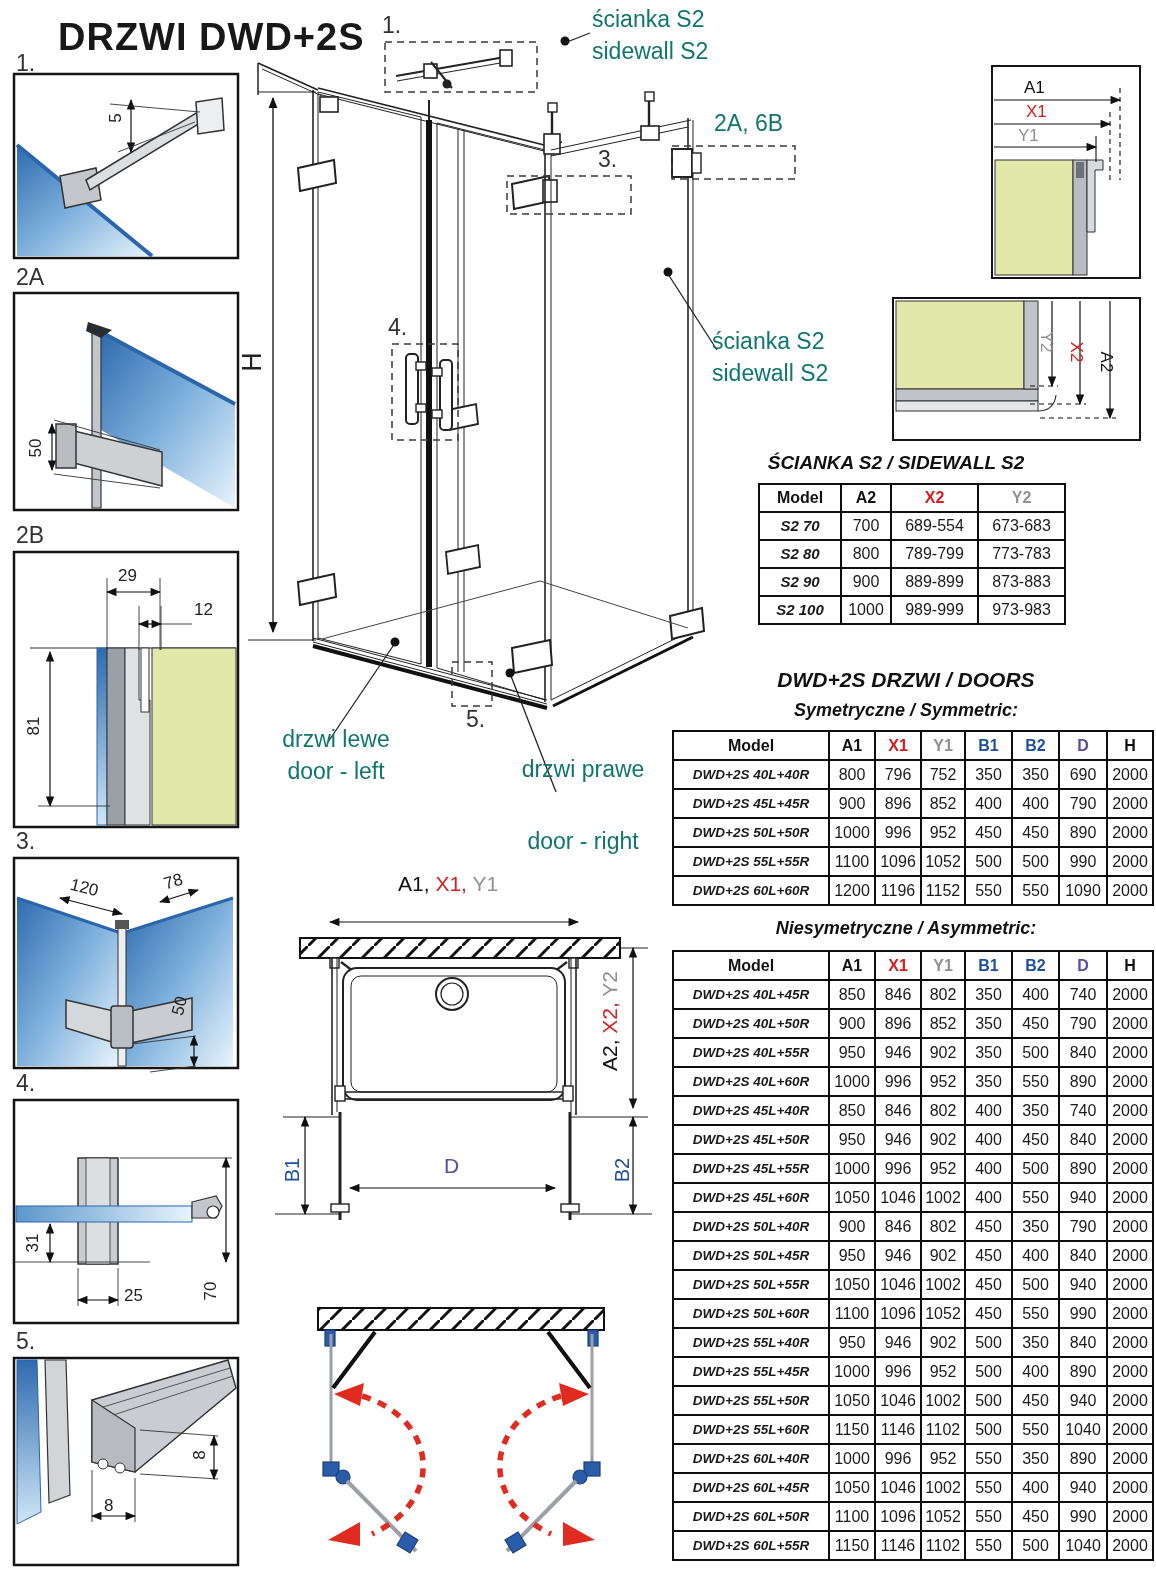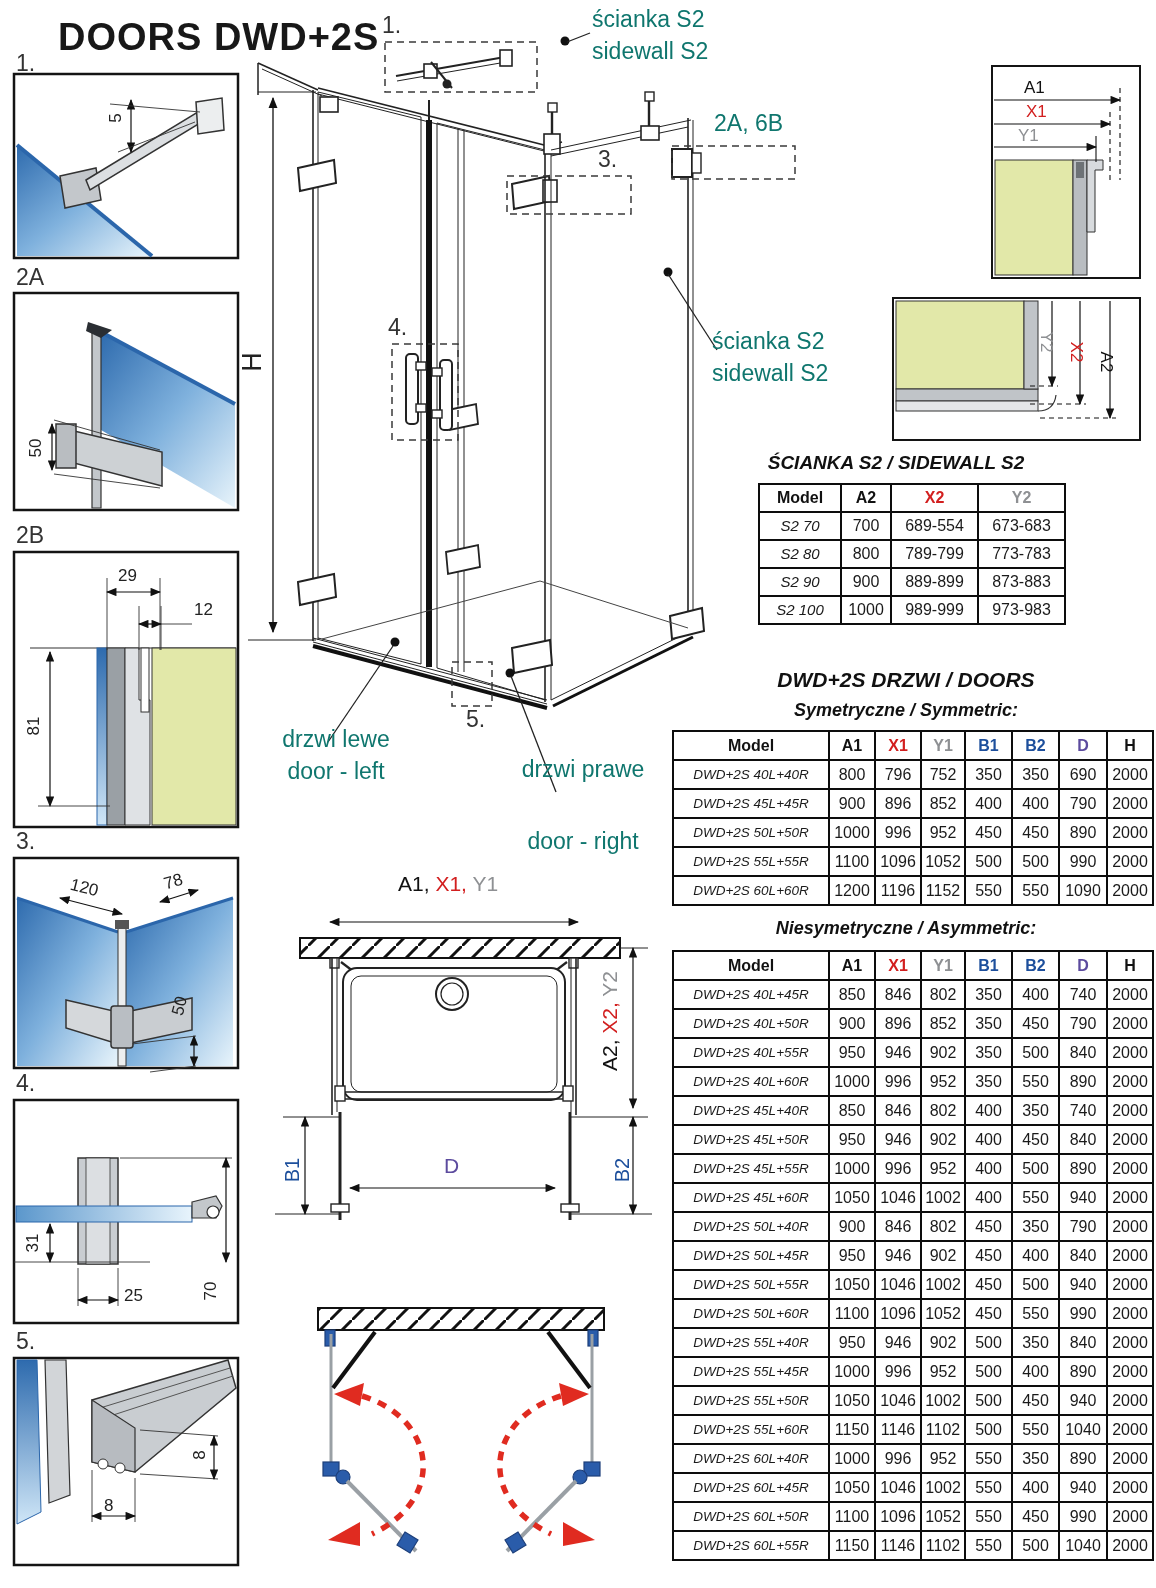--- a/index.html
+++ b/index.html
@@ -17,21 +17,21 @@
   .c-red{color:#d21f1f;}
   .c-gray{color:#8e9093;}
   .c-blue{color:#1d4f9c;}
   .c-purple{color:#5c4b9e;}
   .c-black{color:#111;}
   .ttitle{position:absolute;font-weight:bold;font-style:italic;text-align:center;color:#111;}
   .dtable{position:absolute;border-collapse:collapse;background:#fff;table-layout:fixed;border-radius:17px;}
   .dtable th,.dtable td{border:2px solid #0d0d0d;text-align:center;padding:0;
       white-space:nowrap;overflow:hidden;height:27px;line-height:27px;font-size:16px;}
   .dtable th{font-weight:bold;}
-  .dtable td.model{font-weight:normal;font-style:italic;font-size:13.5px;margin-top:12px;}
+  .dtable td.model{font-weight:bold;font-style:italic;font-size:13.5px;margin-top:12px;}
   .tbl-sidewall{width:298px;}
   .tbl-sidewall th:nth-child(1){width:80px}
   .tbl-sidewall th:nth-child(2){width:48px}
   .tbl-sidewall th:nth-child(3){width:85px}
   .tbl-sidewall th:nth-child(4){width:85px}
   .tbl-sidewall td.model{font-size:15px;}
   .tbl-sidewall th,.tbl-sidewall td{height:26px;line-height:26px;}
   .tbl-doors{width:468px;}
   .tbl-doors th:nth-child(1){width:154px}
   .tbl-doors th:nth-child(2){width:44px}
@@ -345,21 +345,21 @@
     <rect x="584" y="1462" width="16" height="14" fill="#2a5caa" stroke="#1d3f7a" stroke-width="1.2"></rect>
     <circle cx="580" cy="1477" r="7" fill="#2a5caa" stroke="#1d3f7a" stroke-width="1.2"></circle>
     <line x1="576" y1="1481" x2="507" y2="1551" stroke="#9aa0a5" stroke-width="4"></line>
     <polygon points="518,1532 505,1540 513,1553 526,1545" fill="#2a5caa" stroke="#1d3f7a" stroke-width="1.2"></polygon>
     <path d="M561,1396 C488,1418 475,1498 551,1534" stroke="#e02b20" stroke-width="5.5" fill="none" stroke-dasharray="9 8"></path>
     <polygon points="589,1394 559,1383 563,1406" fill="#e02b20"></polygon>
     <polygon points="595,1540 563,1522 563,1546" fill="#e02b20"></polygon>
   </g>
 </svg>
 
-<div class="lbl title" style="left:58px;top:16px;">DOORS DWD+2S</div>
+<div class="lbl title" style="left:58px;top:16px;">DRZWI DWD+2S</div>
 
 <div class="lbl dnum" style="left:16px;top:50px;">1.</div>
 <div class="lbl dnum" style="left:16px;top:264px;">2A</div>
 <div class="lbl dnum" style="left:16px;top:522px;">2B</div>
 <div class="lbl dnum" style="left:16px;top:828px;">3.</div>
 <div class="lbl dnum" style="left:16px;top:1070px;">4.</div>
 <div class="lbl dnum" style="left:16px;top:1328px;">5.</div>
 
 <div class="rbox dim rotccw" style="left:96px;top:107px;">5</div>
 <div class="rbox dim rotccw" style="left:16px;top:437px;">50</div>

